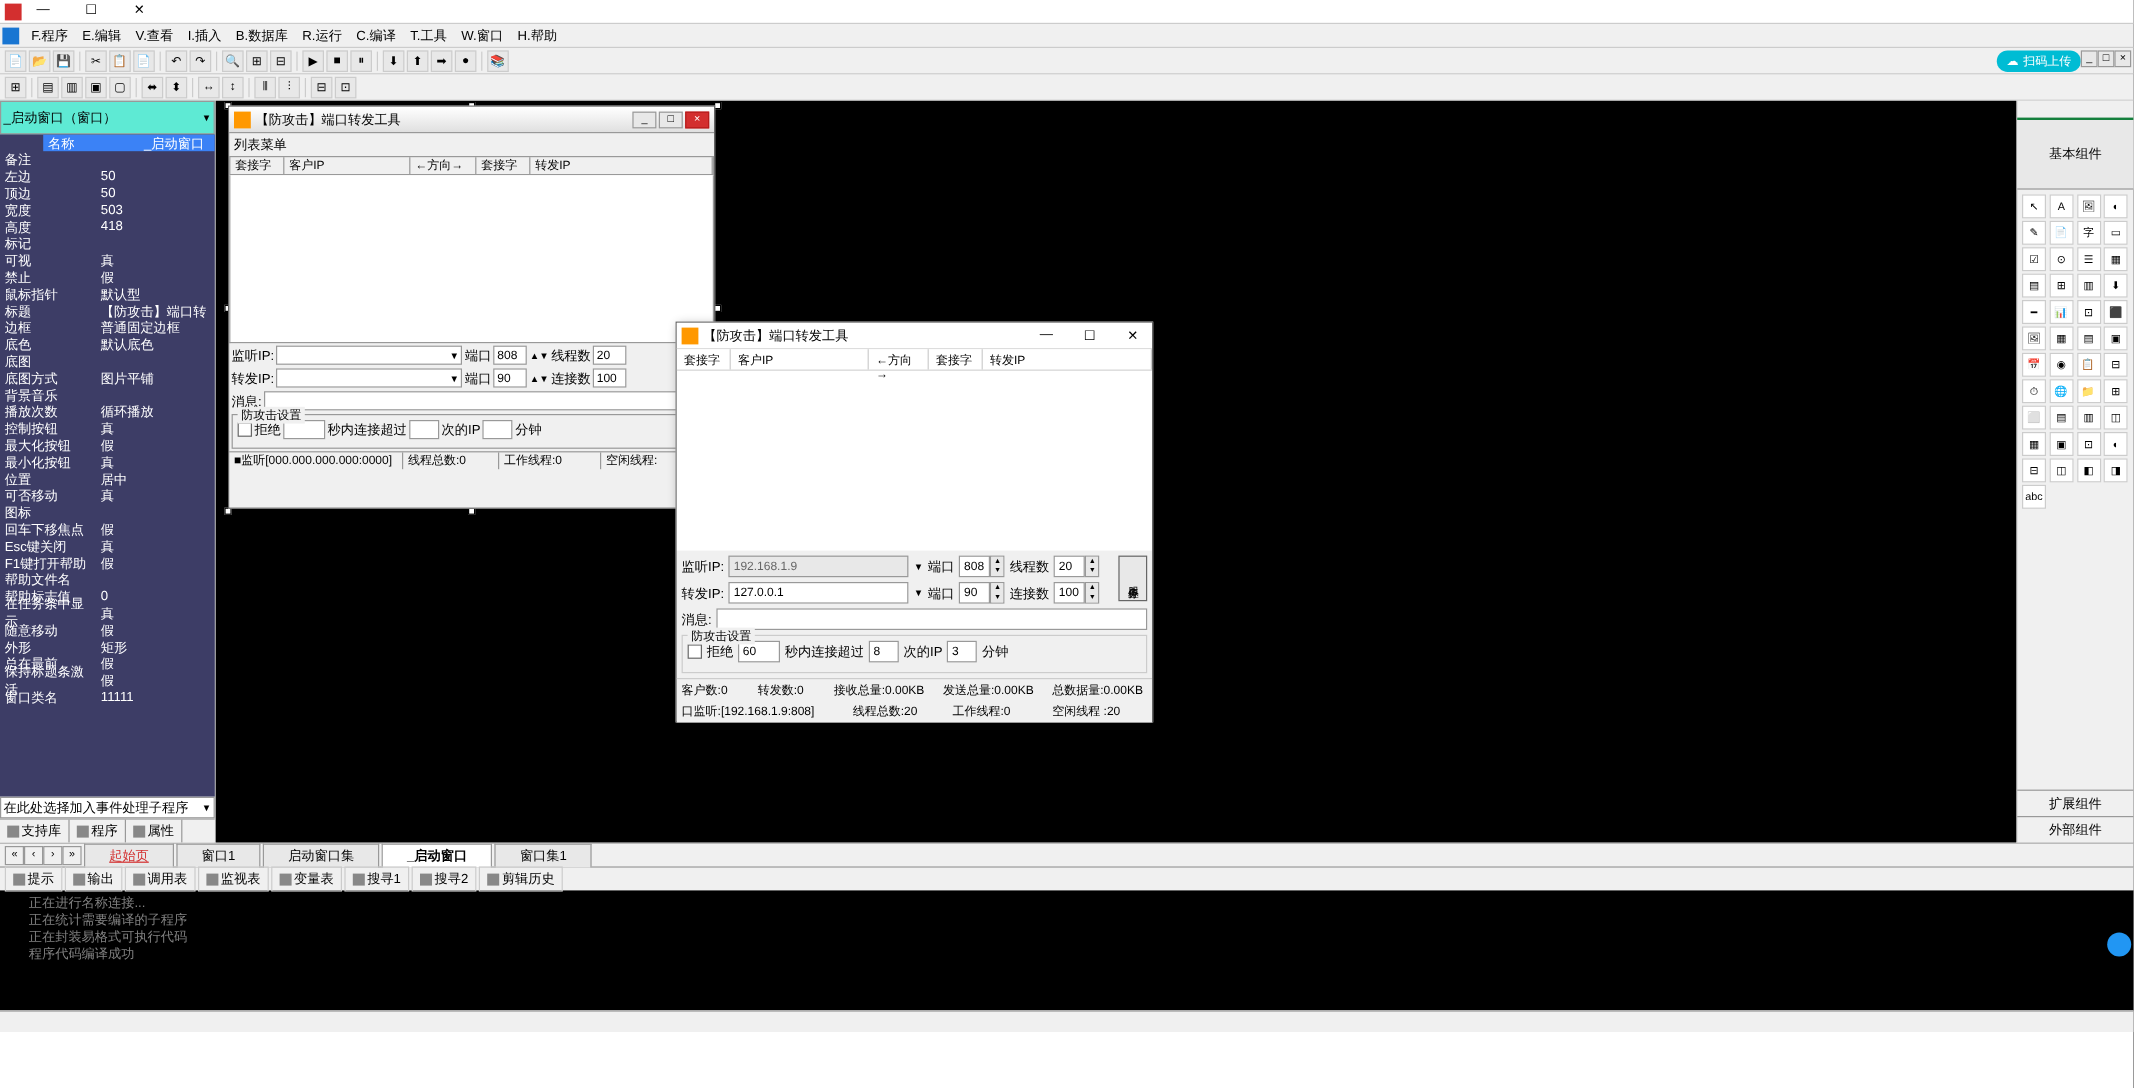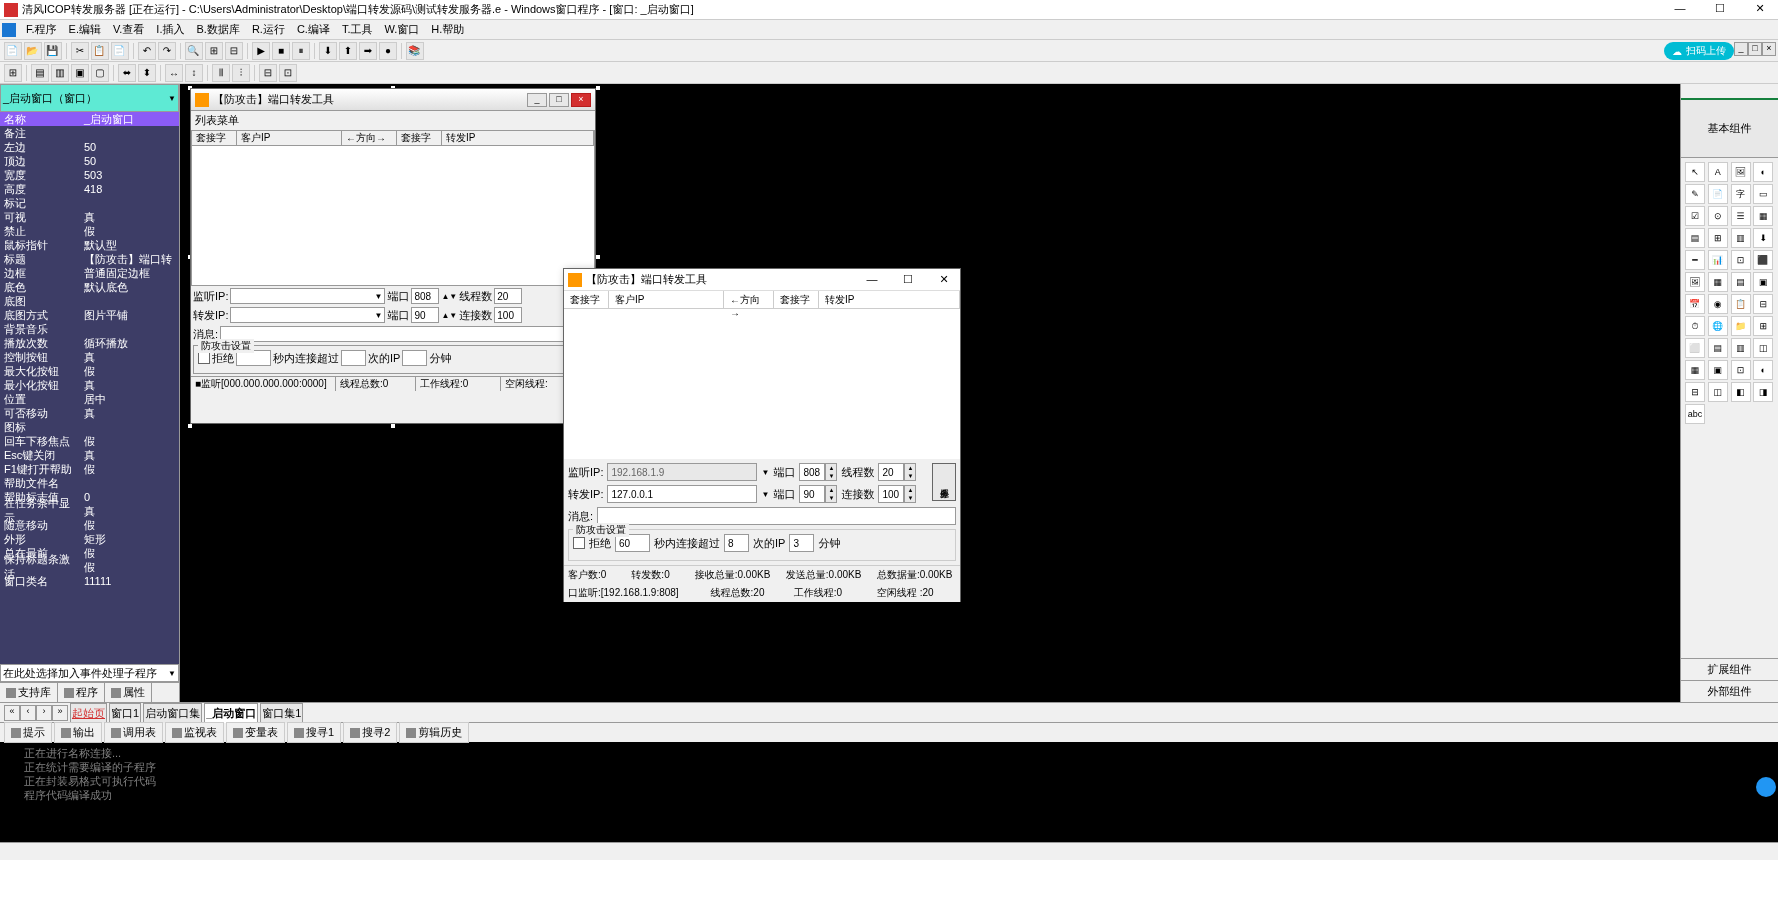--- a/index.html
+++ b/index.html
@@ -24,21 +24,21 @@
 
 .toolbar2 { height: 22px; background: #f0f0f0; display: flex; align-items: center; padding: 0 4px; gap: 2px; border-bottom: 1px solid #ccc; }
 
 .main-area { display: flex; height: 618px; }
 
 .left-panel { width: 180px; background: #f0f0f0; border-right: 1px solid #999; display: flex; flex-direction: column; }
 .combo { height: 28px; border: 1px solid #999; background: #5eead4; font-size: 11px; padding: 0 2px; display: flex; align-items: center; justify-content: space-between; }
 .combo-arrow { font-size: 8px; }
 .prop-grid { flex: 1; background: #3d3d66; color: #fff; overflow-y: auto; font-size: 11px; }
 .prop-row { display: flex; height: 14px; align-items: center; }
-.prop-row.header { background: #8b5cf6; }
+.prop-row.header { background: #3b82f6; margin-left: 36px; }
 .prop-name { width: 80px; padding-left: 4px; }
 .prop-val { flex: 1; padding-left: 4px; }
 .combo-bot { height: 18px; border: 1px solid #999; background: #fff; font-size: 11px; display: flex; align-items: center; padding: 0 2px; justify-content: space-between; }
 .left-tabs { height: 20px; background: #f0f0f0; display: flex; border-top: 1px solid #999; }
 .left-tab { padding: 2px 6px; font-size: 11px; border-right: 1px solid #999; display: flex; align-items: center; gap: 2px; cursor: pointer; }
 .tab-ico { width: 10px; height: 10px; background: #888; }
 
 .canvas { flex: 1; background: #000; position: relative; }
 
 .design-win { position: absolute; left: 10px; top: 4px; width: 406px; height: 336px; background: #f0f0f0; border: 1px solid #666; }
@@ -90,40 +90,39 @@
 .rp-spacer { flex: 0 0 14px; }
 .rp-title { text-align: center; padding: 21px; font-size: 11px; border-bottom: 1px solid #999; border-top: 2px solid #15803d; background: #e8e8e8; }
 .rp-grid { display: grid; grid-template-columns: repeat(4, 1fr); gap: 2px; padding: 4px; }
 .rp-btn { width: 20px; height: 20px; border: 1px solid #ccc; background: #fff; cursor: pointer; display: flex; align-items: center; justify-content: center; font-size: 9px; }
 .rp-flex { flex: 1; }
 .rp-bot { text-align: center; padding: 3px; font-size: 11px; border-top: 1px solid #999; cursor: pointer; }
 
 .bottom-tabs { height: 20px; background: #f0f0f0; display: flex; align-items: center; border-top: 1px solid #999; padding: 0 4px; }
 .bt-nav { display: flex; gap: 0; }
 .bt-nav-btn { width: 16px; height: 16px; border: 1px solid #999; font-size: 9px; text-align: center; cursor: pointer; }
-.bt-tab { padding: 2px 1px; font-size: 11px; border: 1px solid #999; border-bottom: none; margin-left: 2px; cursor: pointer; background: #e8e8e8; }
+.bt-tab { padding: 2px 20px; font-size: 11px; border: 1px solid #999; border-bottom: none; margin-left: 2px; cursor: pointer; background: #e8e8e8; }
 .bt-tab.active { background: #fff; font-weight: bold; }
 .bt-tab.start { color: #d32f2f; text-decoration: underline; }
 
 .bottom-tools { height: 20px; background: #f0f0f0; display: flex; align-items: center; border-top: 1px solid #999; padding: 0 4px; gap: 2px; }
 .bt-tool { padding: 2px 6px; font-size: 11px; border: 1px solid #ccc; cursor: pointer; display: flex; align-items: center; gap: 2px; }
 .bt-ico { width: 10px; height: 10px; background: #888; }
 
 .console { height: 100px; background: #000; color: #808080; padding: 4px 24px; font-size: 11px; overflow-y: auto; font-family: "Consolas", monospace; }
 .console-line { line-height: 14px; }
 .scroll-ind { position: absolute; right: 2px; bottom: 110px; width: 20px; height: 20px; border-radius: 50%; background: #2196f3; cursor: pointer; }
 
 .statusbar { height: 18px; background: #f0f0f0; border-top: 1px solid #999; }
 </style>
 </head>
 <body>
 
 <div class="titlebar">
   <span class="titlebar-icon"></span>
-  <span class="titlebar-text">清风ICOP转发服务器 [正在运行] - C:\Users\Administrator\Desktop\端口转发源码\测试转发服务器.e - Windows窗口程序 - [窗口: _启动窗口]</span>
   <div class="titlebar-btns">
     <span class="titlebar-btn">—</span>
     <span class="titlebar-btn">☐</span>
     <span class="titlebar-btn">✕</span>
   </div>
 </div>
 
 <div class="menubar">
   <span class="menu-icon"></span>
   <span class="menu-item">F.程序</span>

